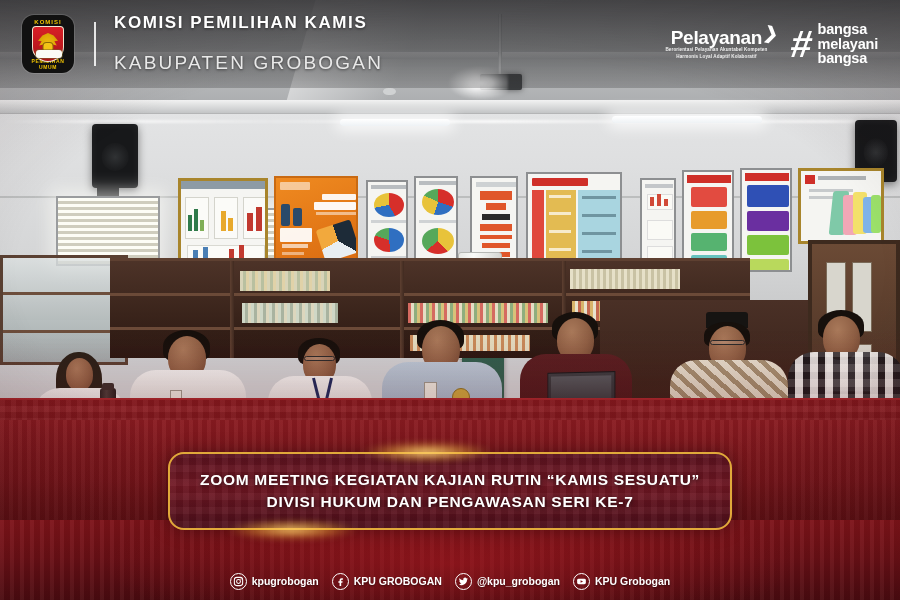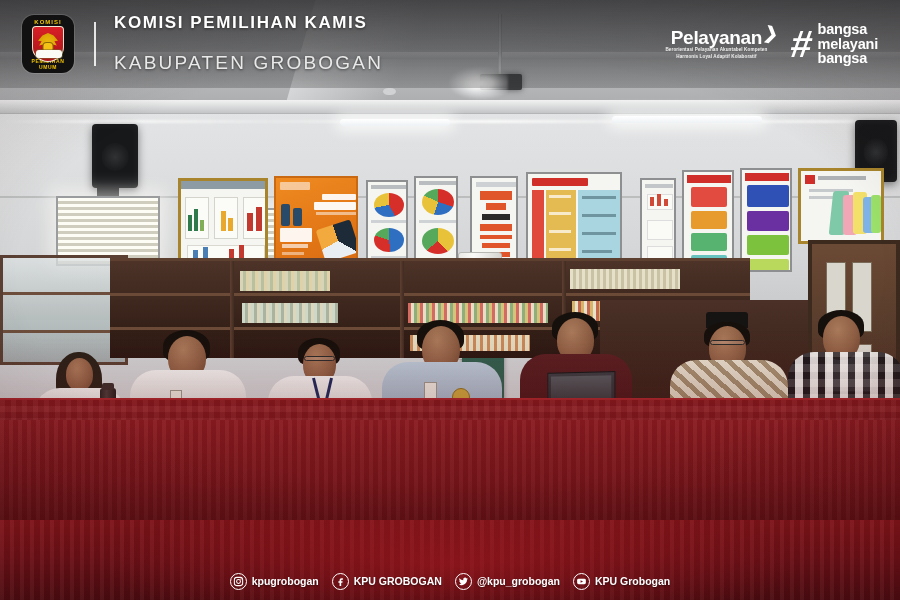--- a/index.html
+++ b/index.html
@@ -702,20 +702,28 @@
           <div>bangsa</div>
           <div>melayani</div>
           <div>bangsa</div>
         </div>
       </div>
     </div>
   </div>
 
   <div class="footer-band"></div>
 
+  <div class="banner-wrap">
+    <div class="banner">
+      <div class="banner-l1">ZOOM MEETING KEGIATAN KAJIAN RUTIN “KAMIS SESUATU”</div>
+      <div class="banner-l2">DIVISI HUKUM DAN PENGAWASAN SERI KE-7</div>
+    </div>
+    <div class="banner-glow-t"></div>
+    <div class="banner-glow-b"></div>
+  </div>
 
   <div class="footer">
 
 
     <div class="fitem">
       <span class="ficon">
         <svg width="11" height="11" viewBox="0 0 24 24" fill="none" stroke="#fff" stroke-width="2.2">
           <rect x="3" y="3" width="18" height="18" rx="5"></rect>
           <circle cx="12" cy="12" r="4.2"></circle>
           <circle cx="17.3" cy="6.7" r="1.3" fill="#fff" stroke="none"></circle>

